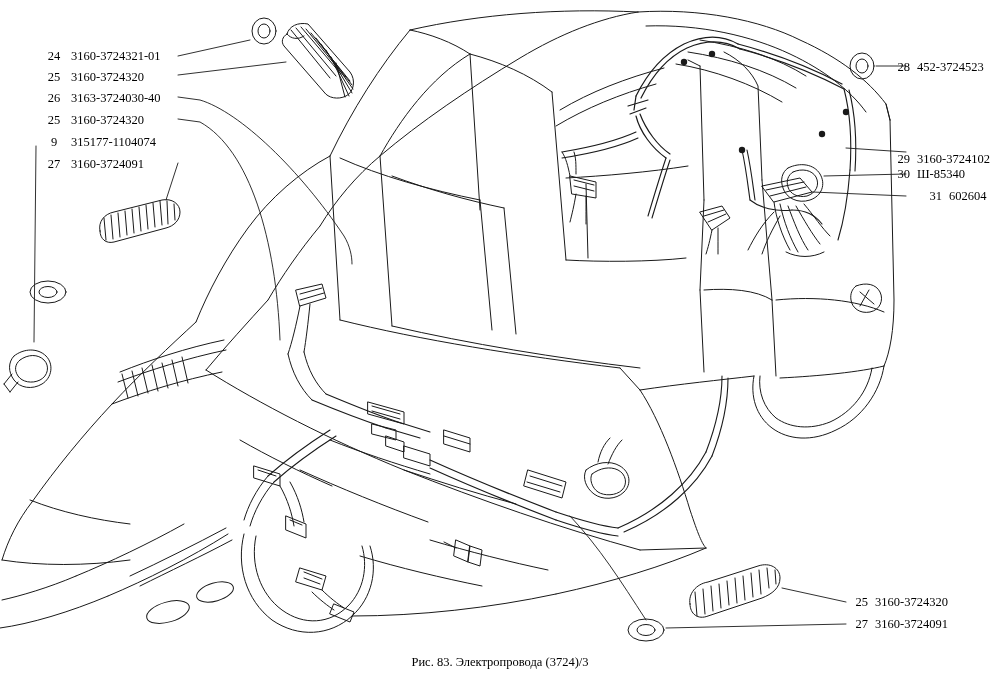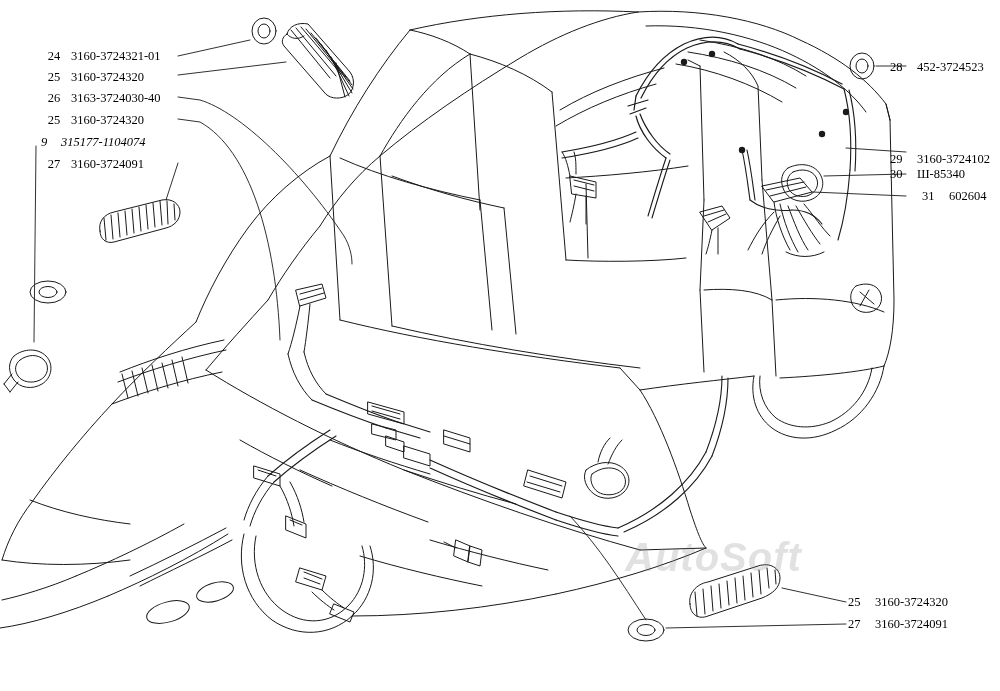--- a/index.html
+++ b/index.html
@@ -31,21 +31,21 @@
     white-space: nowrap;
     line-height: 14px;
   }
   .callout .num {
     display: inline-block;
     text-align: center;
     min-width: 20px;
     margin-right: 7px;
   }
   .callout.right .num {
-    text-align: left;
+    text-align: right;
     min-width: 20px;
   }
   .caption {
     position: absolute;
     width: 1000px;
     text-align: center;
     font-family: "Liberation Serif", serif;
     font-size: 12.5px;
     color: #000;
     line-height: 15px;
@@ -392,35 +392,34 @@
       <path d="M906 196 L812 192" stroke-width="0.9"></path>
 
       <path d="M846 602 L782 588" stroke-width="0.9"></path>
 
       <path d="M846 624 L666 628" stroke-width="0.9"></path>
 
       <path d="M646 620 C620 580 600 548 570 516" stroke-width="0.9"></path>
     </g>
   </svg>
 
-  <div id="watermark">AutoSoft</div>
 
   <div class="callout" style="left:44px; top:49px;">
     <span class="num">24</span><span>3160-3724321-01</span>
   </div>
   <div class="callout" style="left:44px; top:70px;">
     <span class="num">25</span><span>3160-3724320</span>
   </div>
   <div class="callout" style="left:44px; top:91px;">
     <span class="num">26</span><span>3163-3724030-40</span>
   </div>
   <div class="callout" style="left:44px; top:113px;">
     <span class="num">25</span><span>3160-3724320</span>
   </div>
-  <div class="callout" style="left:34px; top:135px;font-style:italic;">
+  <div class="callout" style="left:44px; top:135px;">
     <span class="num">9</span><span>315177-1104074</span>
   </div>
   <div class="callout" style="left:44px; top:157px;">
     <span class="num">27</span><span>3160-3724091</span>
   </div>
 
   <div class="callout right" style="left:890px; top:60px;">
     <span class="num">28</span><span>452-3724523</span>
   </div>
   <div class="callout right" style="left:890px; top:146px;margin-top:6px;">
@@ -432,14 +431,15 @@
   <div class="callout right" style="left:890px; top:189px;margin-left:32px;">
     <span class="num">31</span><span>602604</span>
   </div>
   <div class="callout right" style="left:848px; top:595px;">
     <span class="num">25</span><span>3160-3724320</span>
   </div>
   <div class="callout right" style="left:848px; top:617px;">
     <span class="num">27</span><span>3160-3724091</span>
   </div>
 
+  <div class="caption" style="top:655px;">Рис. 83. Электропровода (3724)/3</div>
 
 </div>
 
 </body></html>

